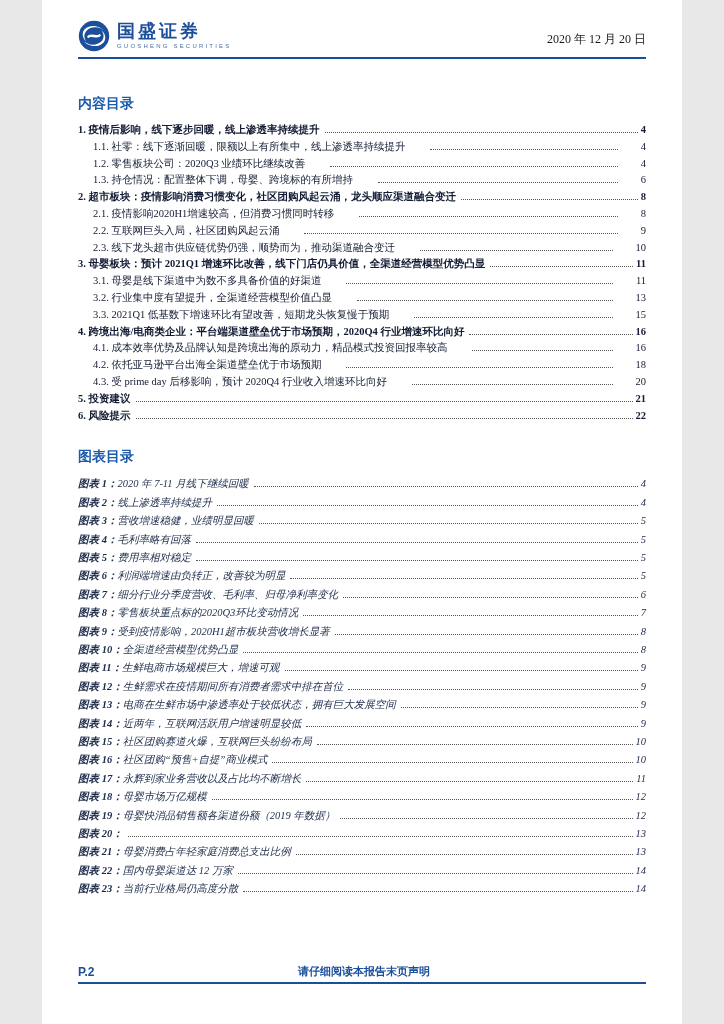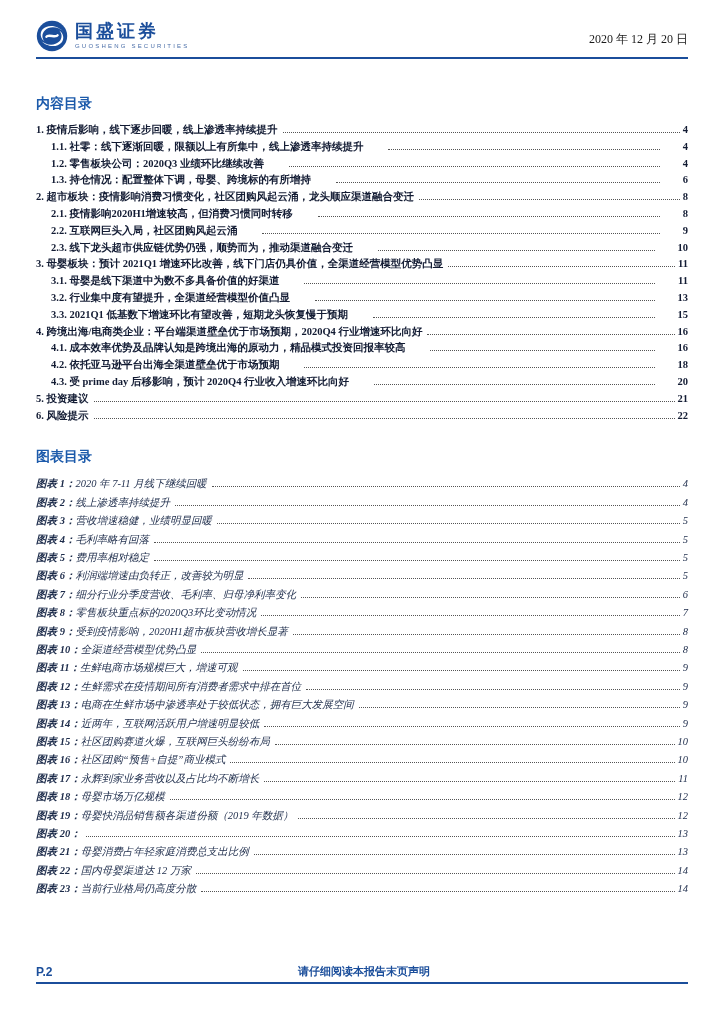--- a/index.html
+++ b/index.html
@@ -1,19 +1,19 @@
 <!DOCTYPE html>
 <html><head>
 <meta charset="utf-8">
 <style>
   * { margin: 0; padding: 0; box-sizing: border-box; }
   html, body { background: #e8e8e8; }
   .page {
     position: relative;
-    width: 724px;
+    width: 640px;
     height: 1024px;
     margin: 0 auto;
     background: #ffffff;
     font-family: "Liberation Serif", serif;
     color: #121b33;
     overflow: hidden;
   }
   .content { padding: 0 36px; }
 
   
@@ -64,21 +64,21 @@
   
   .toc-list .row {
     display: flex;
     align-items: baseline;
     font-size: 10.5px;
     line-height: 16.8px;
     color: #121b33;
     cursor: pointer;
   }
   .toc-list .row.lvl1 { font-weight: bold; }
-  .toc-list .row.lvl2 { padding-left: 15px; font-weight: bold; gap: 20px; }
+  .toc-list .row.lvl2 { padding-left: 15px; font-weight: normal; gap: 20px; }
 
   
   .fig-list .row {
     display: flex;
     align-items: baseline;
     font-size: 10.5px;
     line-height: 18.4px;
     font-style: italic;
     color: #1c2b4a;
     cursor: pointer;

